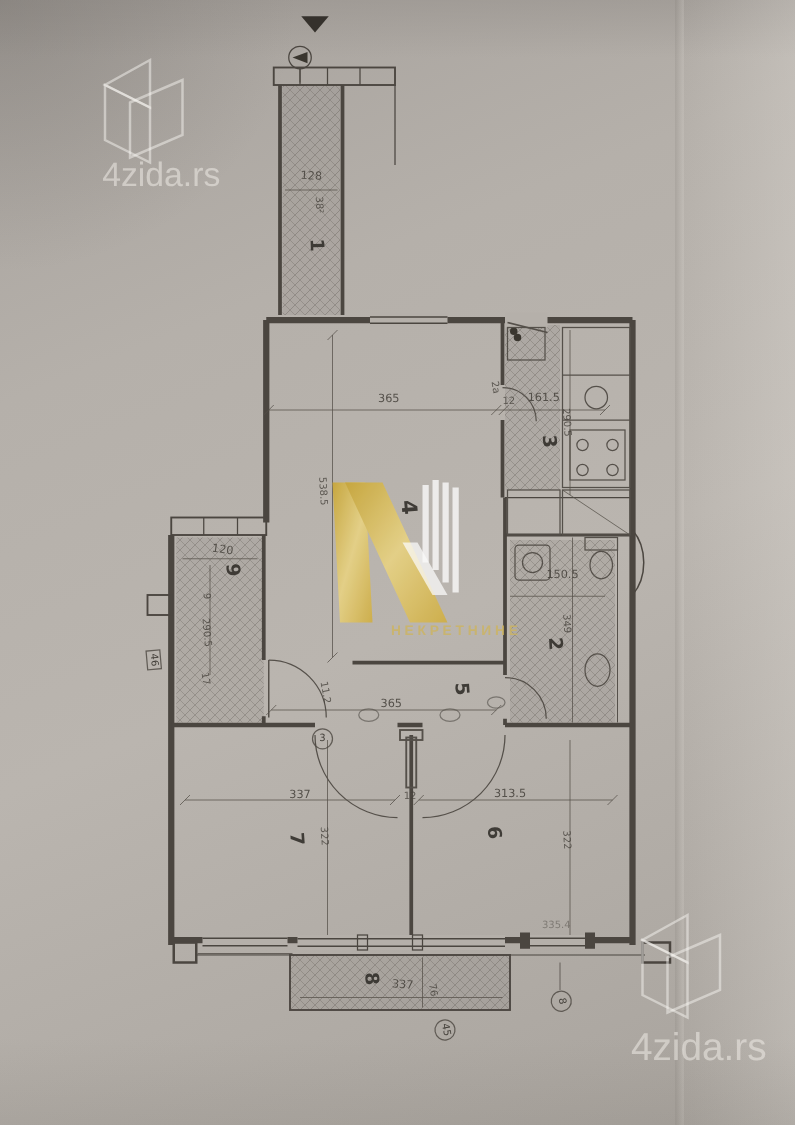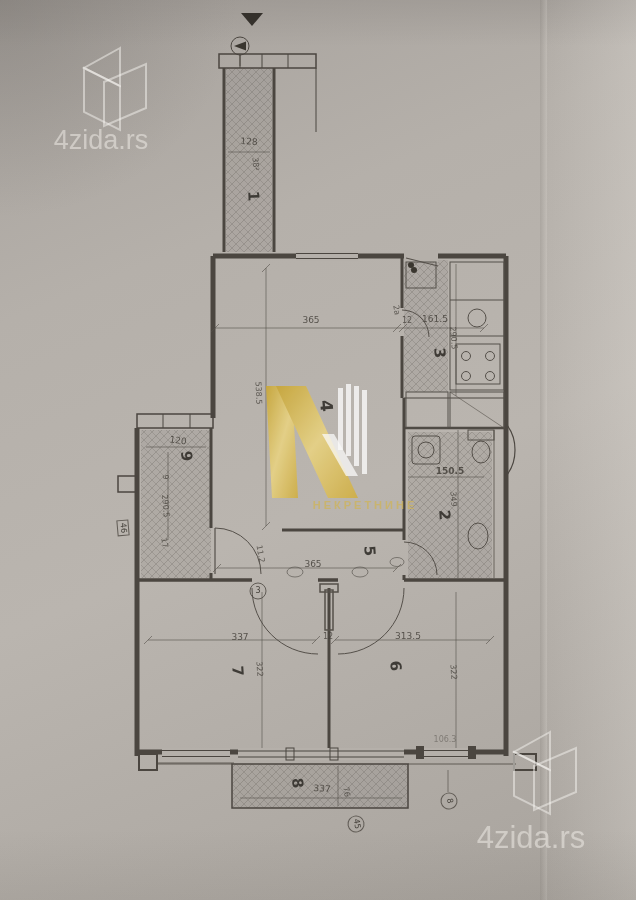--- a/index.html
+++ b/index.html
@@ -20,21 +20,21 @@
   .dim{font-size:9px;opacity:.85;}
   .dim-s{font-size:8px;opacity:.8;}
   .num{font-size:15px;font-weight:bold;color:#33302b;opacity:.9;}
   .circ{border:1px solid rgba(75,70,64,.8);border-radius:50%;width:15px;height:15px;
         line-height:14px;text-align:center;font-size:8px;padding:0;}
   .boxed{border:1px solid rgba(75,70,64,.8);padding:1px 2px;font-size:8px;}
   .faint{opacity:.45;}
 
   
   .wm-text{position:absolute;transform:translate(-50%,-50%);
-           font-family:"Liberation Sans",sans-serif;color:rgba(238,235,230,.55);}
+           font-family:"Liberation Sans",sans-serif;color:rgba(238,235,230,.55);margin-left:28px;}
   #wm-text-tl{font-size:27px;}
   #wm-text-br{font-size:31px;}
   #logo-caption{position:absolute;transform:translate(-50%,-50%);
            font-size:11px;font-weight:bold;letter-spacing:3px;
            color:rgba(205,180,95,.8);font-family:"Liberation Sans",sans-serif;margin-left:47px;}
 </style>
 </head>
 <body>
 
 <div id="page">
@@ -260,21 +260,21 @@
   <span class="lbl dim" style="left:311px;top:320px;">365</span>
   <span class="lbl dim-s" style="left:407px;top:321px;">12</span>
   <span class="lbl dim" style="left:435px;top:319px;">161.5</span>
   <span class="lbl dim-s" style="left:396px;top:310px;transform:translate(-50%,-50%) rotate(80deg)">2a</span>
   <span class="lbl dim-s" style="left:453px;top:338px;transform:translate(-50%,-50%) rotate(86deg)">290.5</span>
   <span class="lbl num" style="left:439px;top:353px;transform:translate(-50%,-50%) rotate(86deg)">3</span>
 
   <span class="lbl dim-s" style="left:258px;top:393px;transform:translate(-50%,-50%) rotate(87deg)">538.5</span>
   <span class="lbl num" style="left:326px;top:406px;font-size:17px;transform:translate(-50%,-50%) rotate(85deg)">4</span>
 
-  <span class="lbl dim" style="left:450px;top:471px;font-weight:bold;">150.5</span>
+  <span class="lbl dim" style="left:450px;top:461px;">150.5</span>
   <span class="lbl dim-s" style="left:453px;top:499px;transform:translate(-50%,-50%) rotate(87deg)">349</span>
   <span class="lbl num" style="left:444px;top:515px;transform:translate(-50%,-50%) rotate(87deg)">2</span>
 
   <span class="lbl dim" style="left:178px;top:441px;transform:translate(-50%,-50%) rotate(8deg)">120</span>
   <span class="lbl num" style="left:186px;top:456px;transform:translate(-50%,-50%) rotate(85deg)">9</span>
   <span class="lbl dim-s" style="left:165px;top:477px;transform:translate(-50%,-50%) rotate(85deg)">9</span>
   <span class="lbl dim-s" style="left:165px;top:506px;transform:translate(-50%,-50%) rotate(85deg)">290.5</span>
   <span class="lbl dim-s" style="left:164px;top:543px;transform:translate(-50%,-50%) rotate(80deg)">17</span>
   <span class="lbl boxed" style="left:123px;top:528px;transform:translate(-50%,-50%) rotate(85deg)">46</span>
 
@@ -289,15 +289,15 @@
   <span class="lbl dim-s" style="left:328px;top:637px;">12</span>
   <span class="lbl dim" style="left:408px;top:636px;">313.5</span>
   <span class="lbl num" style="left:395px;top:666px;transform:translate(-50%,-50%) rotate(86deg)">6</span>
   <span class="lbl dim-s" style="left:453px;top:672px;transform:translate(-50%,-50%) rotate(87deg)">322</span>
 
   <span class="lbl num" style="left:297px;top:783px;transform:translate(-50%,-50%) rotate(85deg)">8</span>
   <span class="lbl dim" style="left:322px;top:789px;transform:translate(-50%,-50%) rotate(4deg)">337</span>
   <span class="lbl dim-s" style="left:346px;top:792px;transform:translate(-50%,-50%) rotate(80deg)">76</span>
   <span class="lbl circ" style="left:356px;top:824px;transform:translate(-50%,-50%) rotate(80deg)">45</span>
   <span class="lbl circ" style="left:449px;top:801px;transform:translate(-50%,-50%) rotate(80deg)">8</span>
-  <span class="lbl dim-s faint" style="left:445px;top:740px;">106.3</span>
+  <span class="lbl dim-s faint" style="left:445px;top:740px;">335.4</span>
 
 </div>
 
 </body></html>

